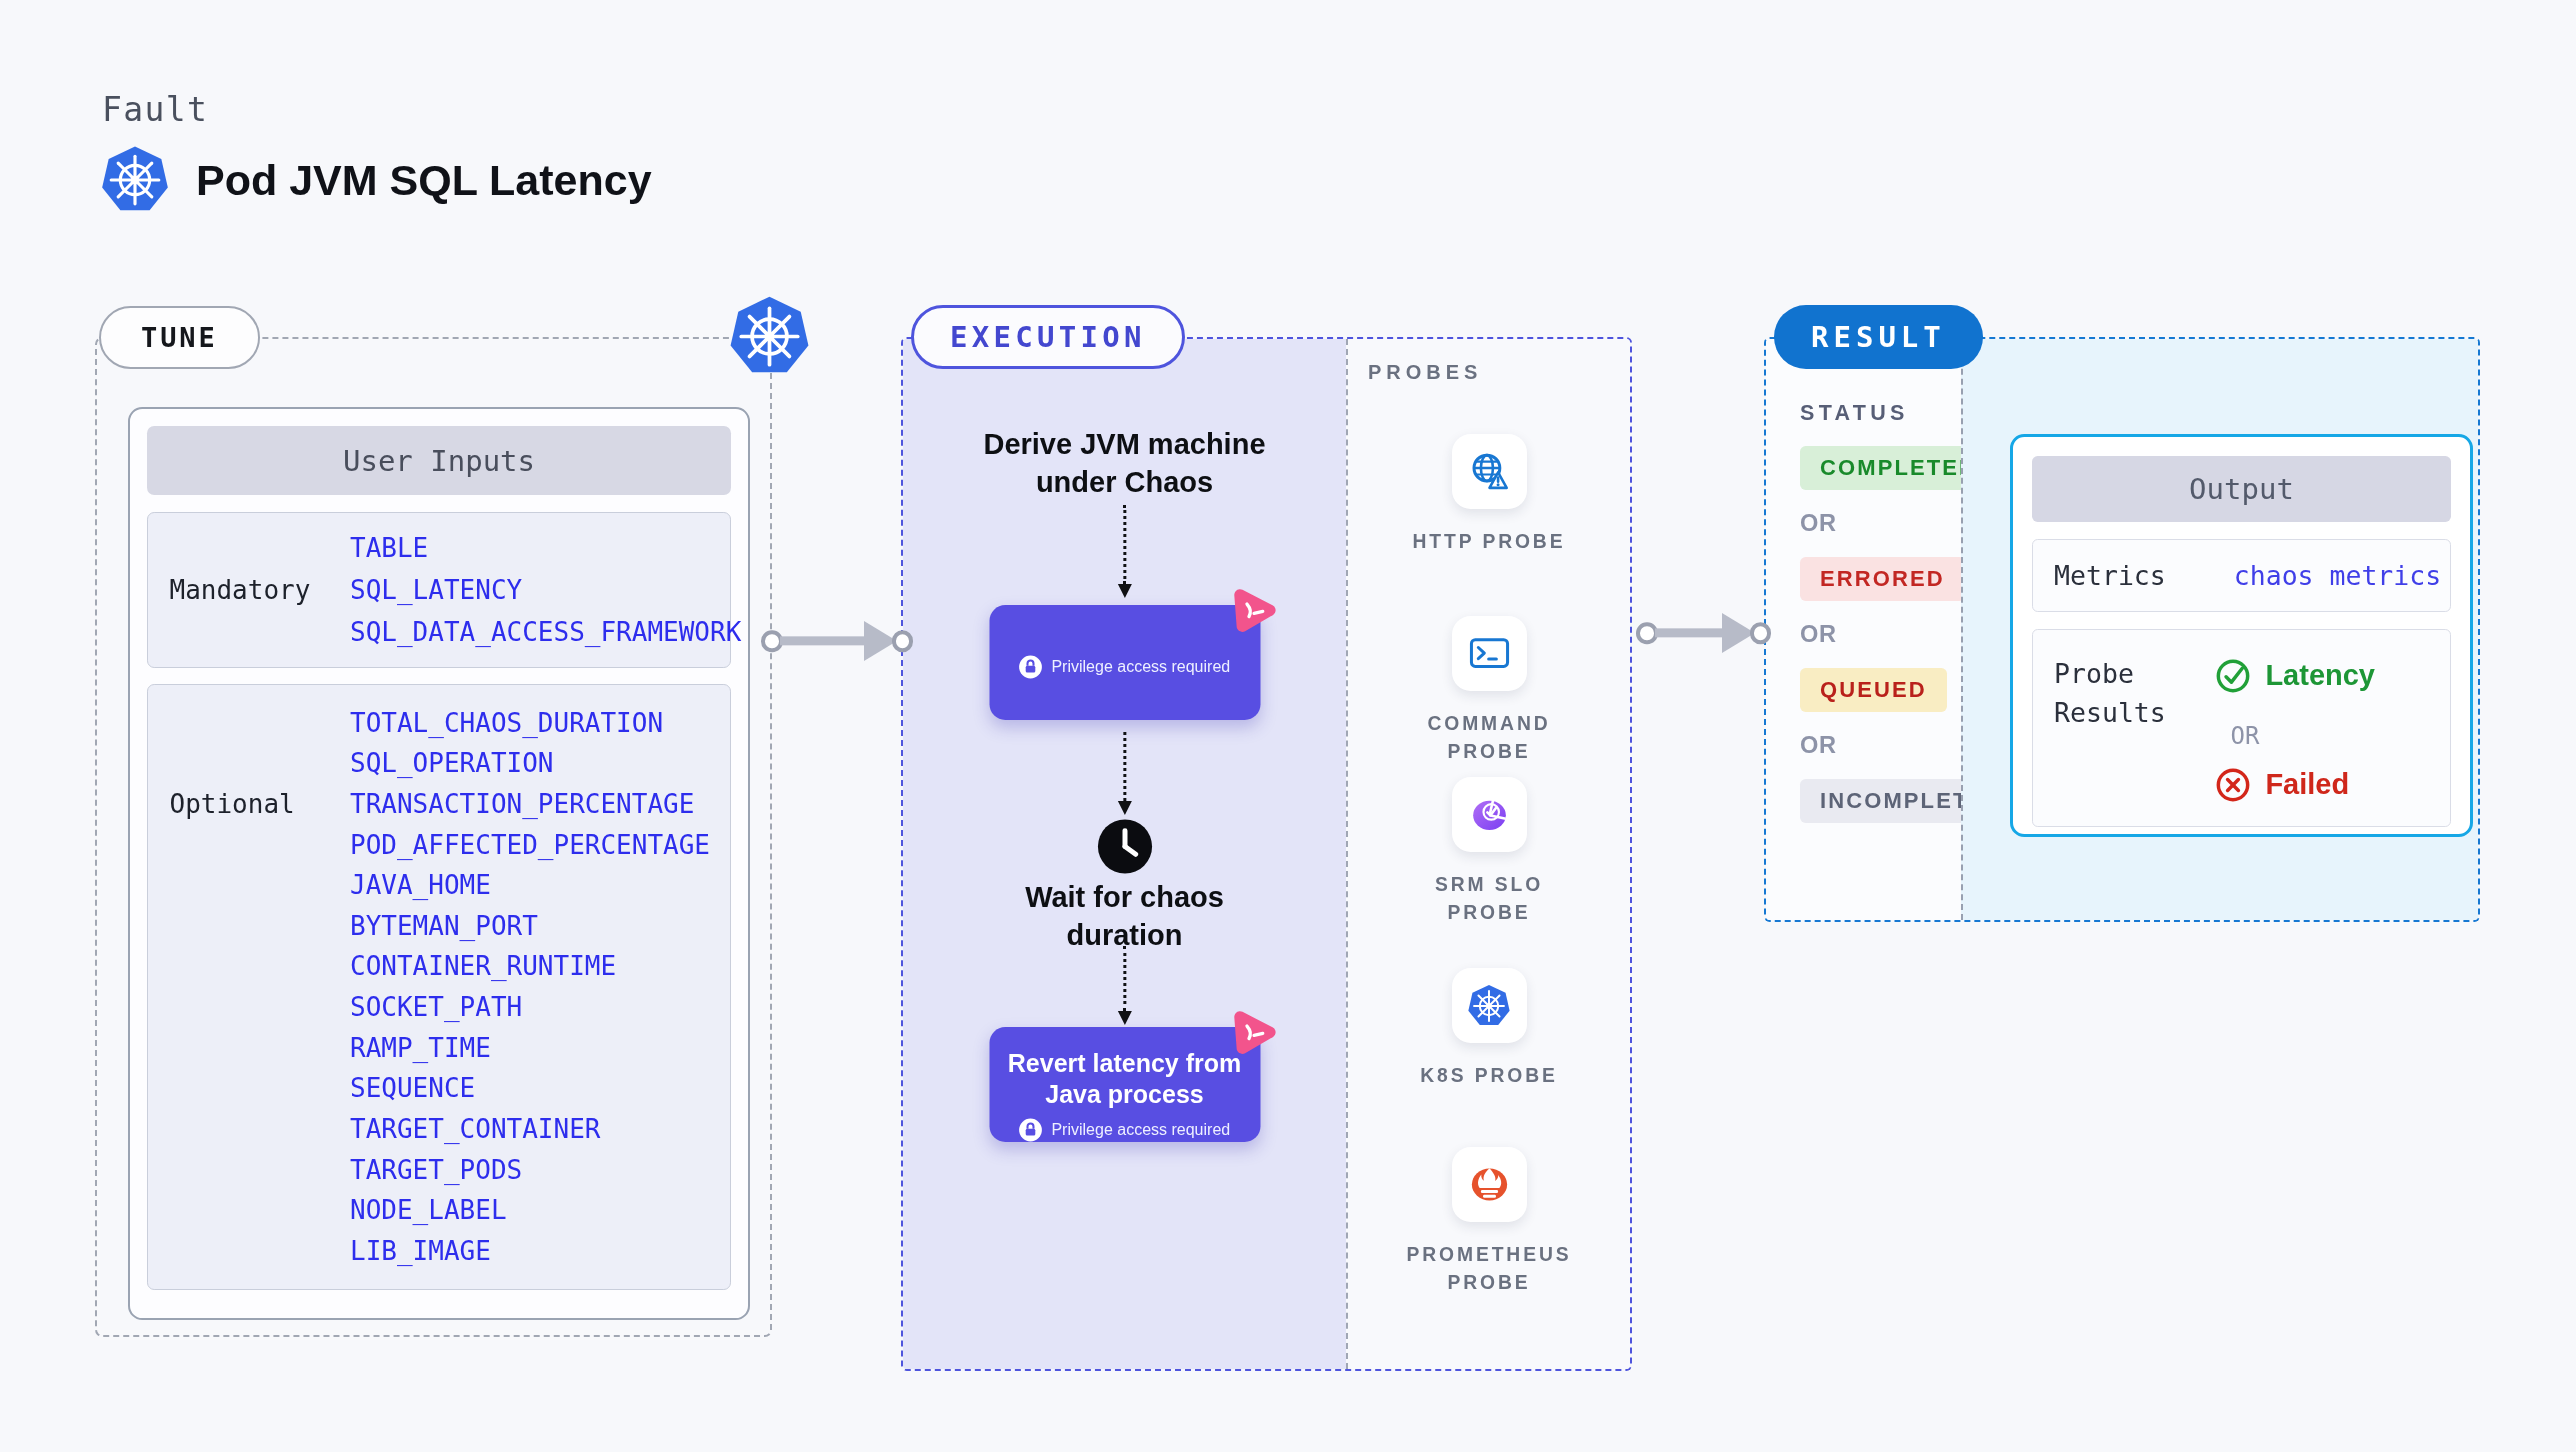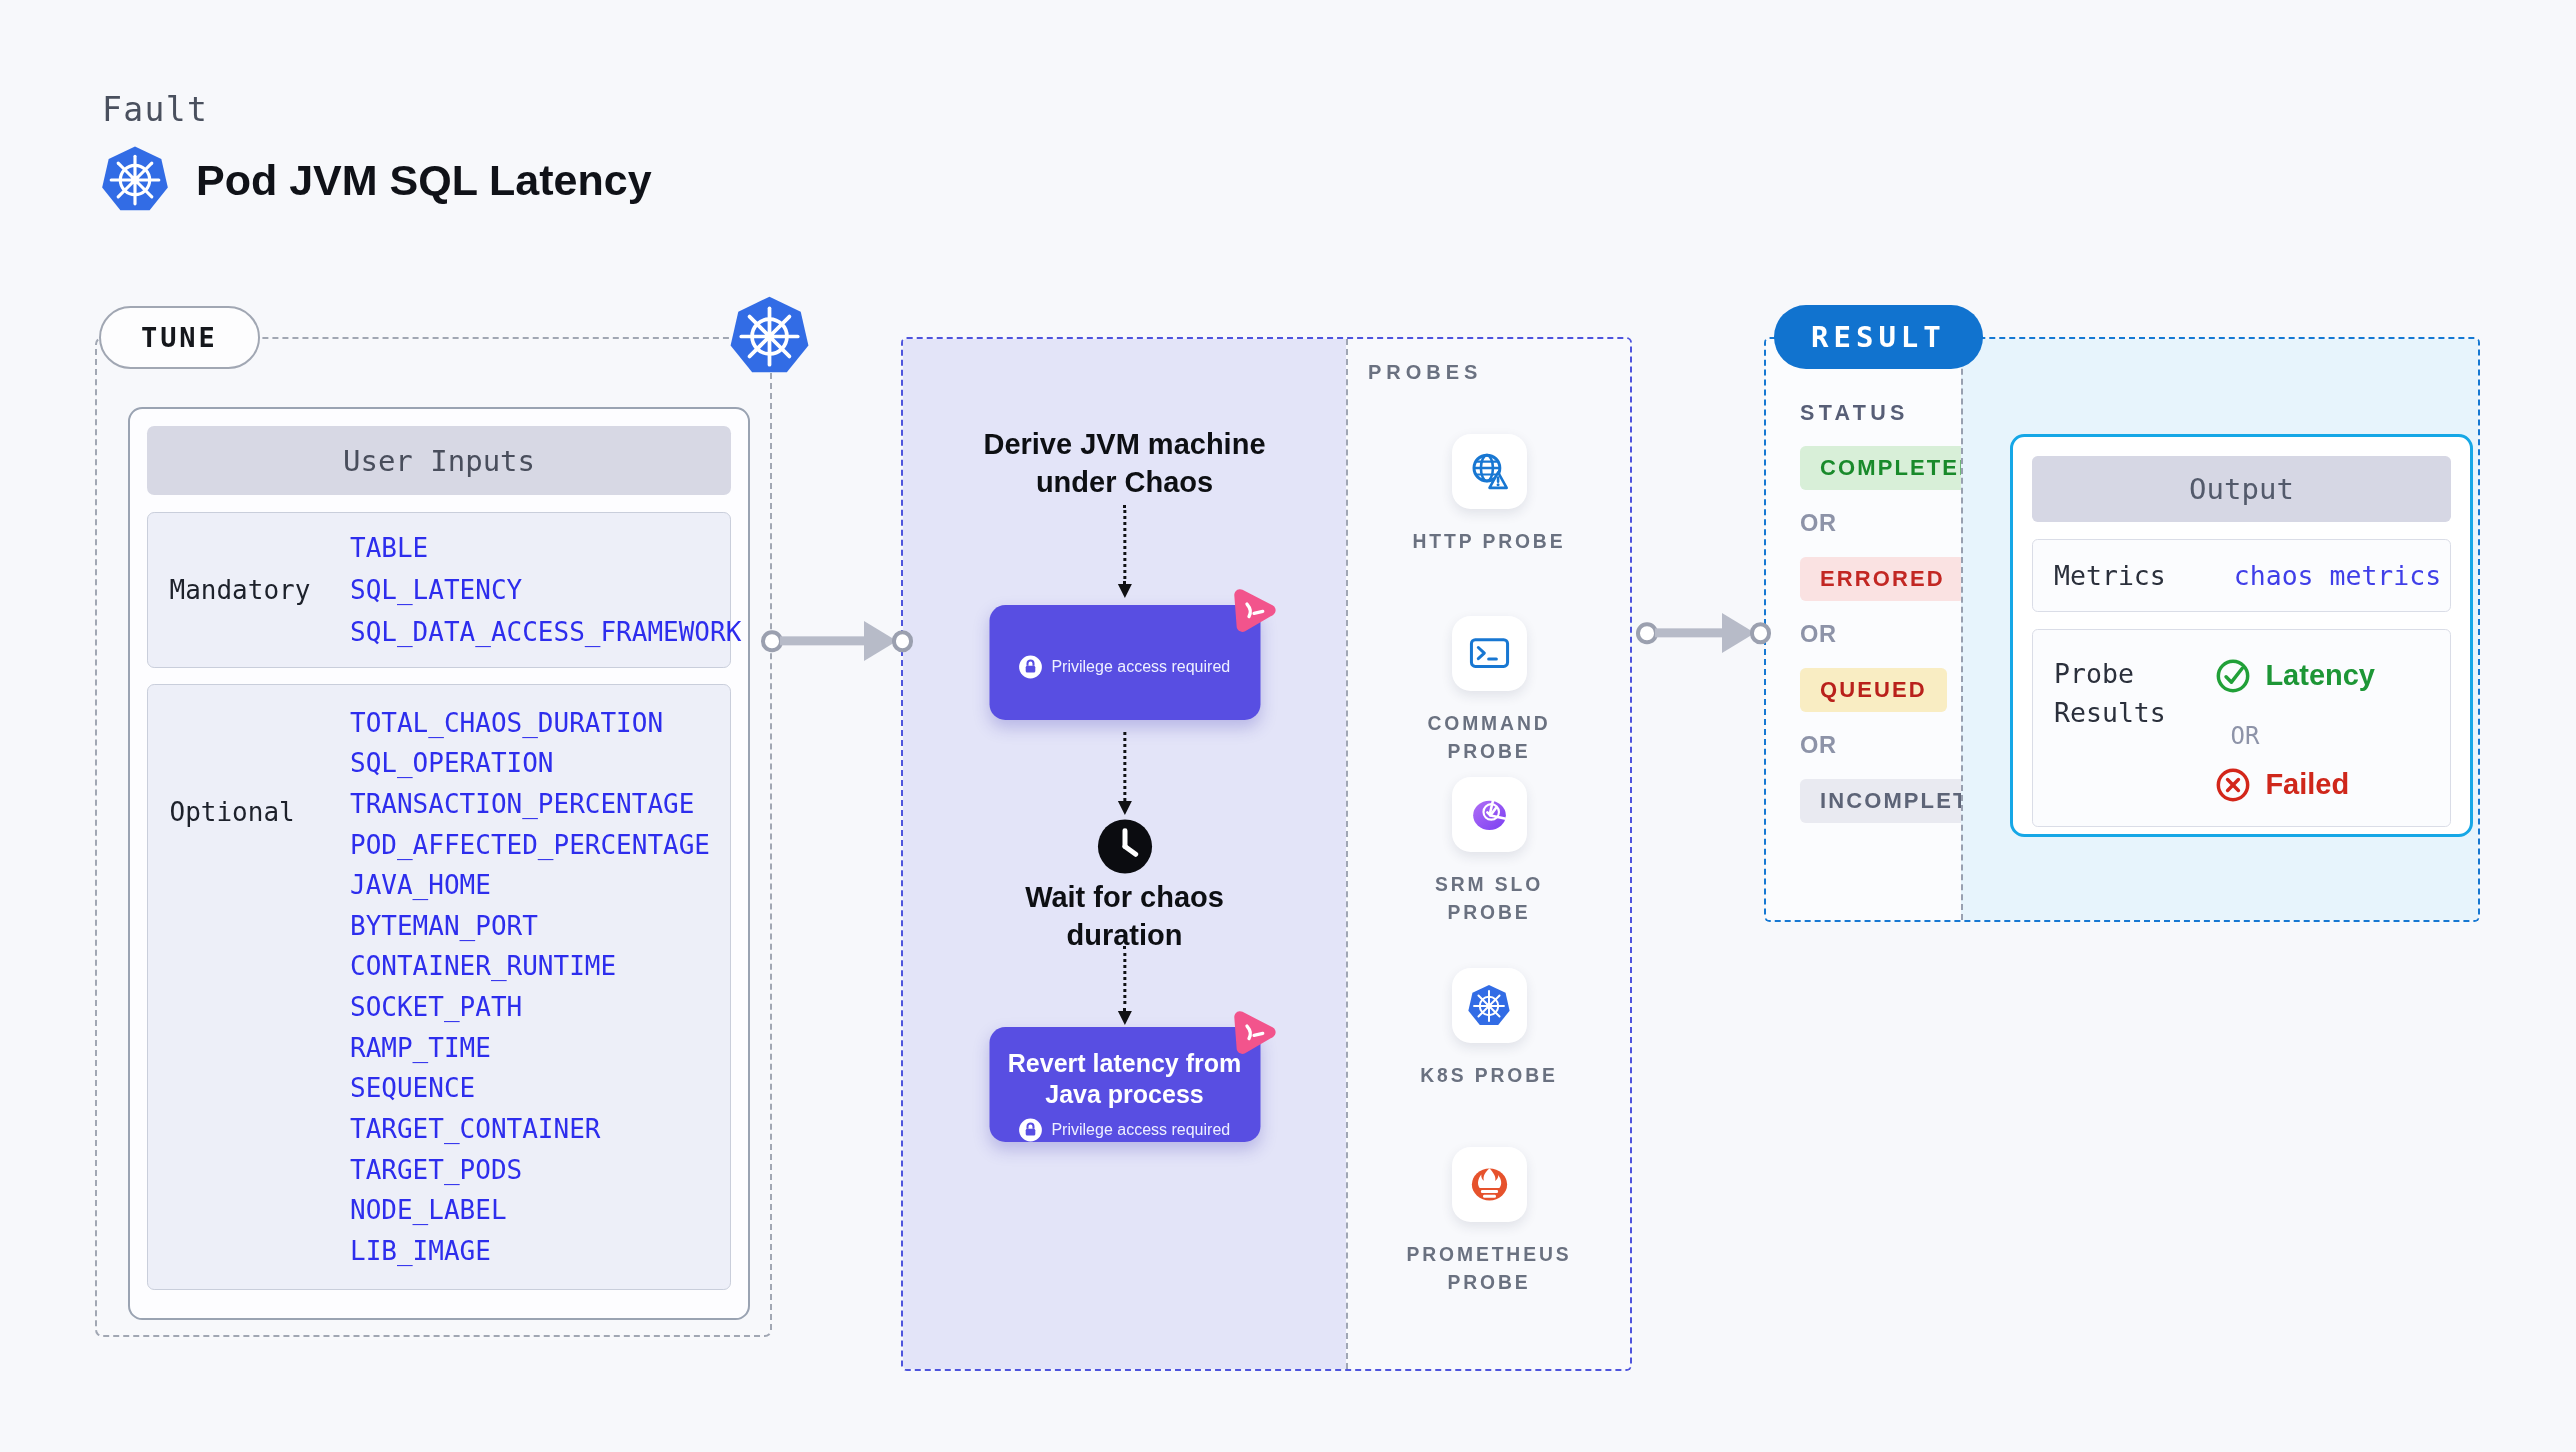--- a/index.html
+++ b/index.html
@@ -184,21 +184,21 @@
     <div class="ui-row row-mand">
       <div class="ui-row-label" style="top:50%; transform:translateY(-50%);">Mandatory</div>
       <div class="ui-vals" style="top:20px; bottom:20px;">
         <div>TABLE</div>
         <div>SQL_LATENCY</div>
         <div>SQL_DATA_ACCESS_FRAMEWORK</div>
       </div>
     </div>
 
     <div class="ui-row row-opt">
-      <div class="ui-row-label" style="top:112px;">Optional</div>
+      <div class="ui-row-label" style="top:104px;">Optional</div>
       <div class="ui-vals" style="top:23px; bottom:23px;">
         <div>TOTAL_CHAOS_DURATION</div>
         <div>SQL_OPERATION</div>
         <div>TRANSACTION_PERCENTAGE</div>
         <div>POD_AFFECTED_PERCENTAGE</div>
         <div>JAVA_HOME</div>
         <div>BYTEMAN_PORT</div>
         <div>CONTAINER_RUNTIME</div>
         <div>SOCKET_PATH</div>
         <div>RAMP_TIME</div>
@@ -338,20 +338,21 @@
             <ellipse cx="50" cy="50" rx="41" ry="37" fill="#e6522c"></ellipse>
             <path d="M50 12 C60 24 66 32 63 42 C69 38 71 32 70 28 C78 38 80 50 73 58 L27 58 C20 48 24 36 31 27 C30 34 33 39 37 41 C34 30 40 22 50 12 Z" fill="#ffffff"></path>
             <rect x="30" y="63" width="40" height="7" rx="3" fill="#ffffff"></rect>
             <rect x="35" y="74" width="30" height="7" rx="3" fill="#ffffff"></rect>
           </svg>
         </div>
         <div class="probe-name">PROMETHEUS PROBE</div>
       </div>
     </div>
   </div>
+  <div class="pill pill-exec">EXECUTION</div>
 
   <div class="harrow harrow2">
     <span class="dot l"></span>
       <span class="bar"></span>
       <span class="tri"></span>
       <span class="dot r"></span>
   </div>
 
   <div class="result-box">
     <div class="status-pane">

